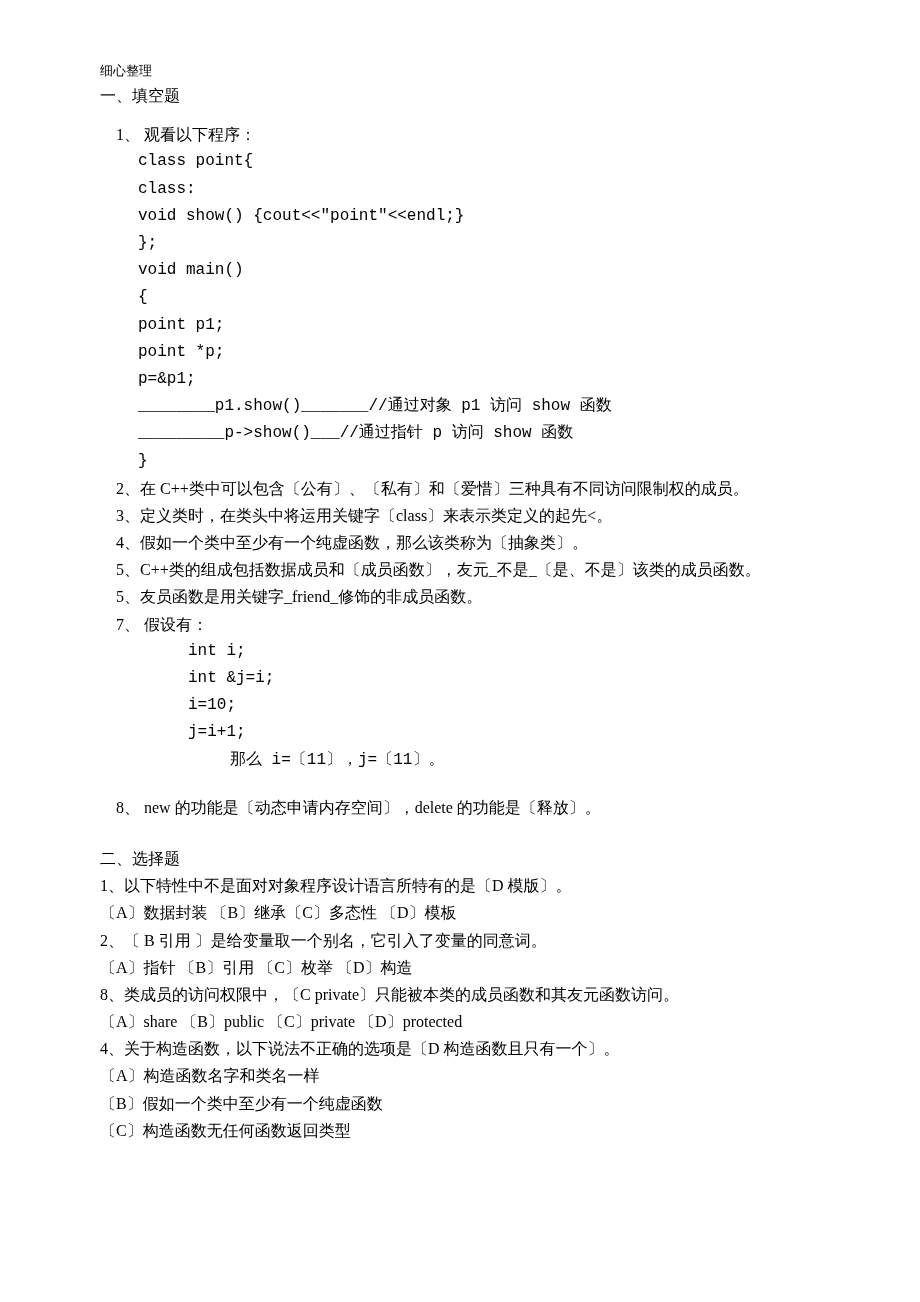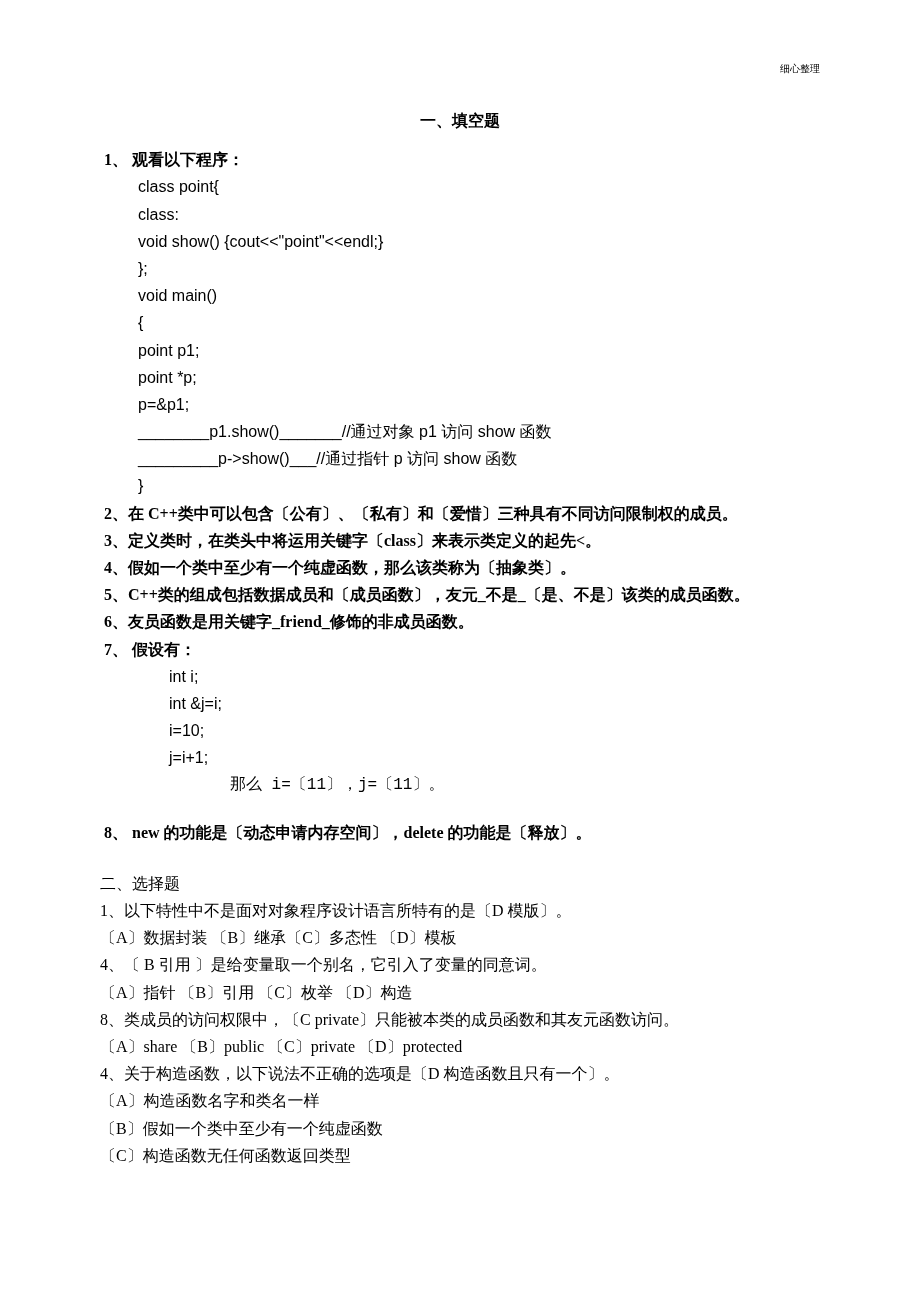--- a/index.html
+++ b/index.html
@@ -7,35 +7,34 @@
       width: 920px;
       min-height: 1302px;
       background: #fff;
       font-family: "SimSun", "宋体", serif;
       font-size: 16px;
       line-height: 1.7;
       color: #000;
       padding: 60px 100px 60px 100px;
     }
     .page-header {
-      text-align: right;
-      font-size: 10px;
-      margin-bottom: 30px;
+      text-align: left;
+      font-size: 13px;
     }
     .section-title {
-      text-align: center;
-      font-weight: bold;
+      text-align: left;
+      font-weight: normal;
       margin-bottom: 12px;
     }
-    .numbered-item { margin-left: 4px; font-weight: bold; }
+    .numbered-item { margin-left: 16px; }
     .indent-1 { margin-left: 38px; }
-    .code-block-indent { margin-left: 69px; }
+    .code-block-indent { margin-left: 88px; }
     .code-result-indent { margin-left: 130px; font-family: Liberation Mono, monospace; }
     .sect2-heading { margin-top: 24px; font-family: Liberation Serif, serif; }
-    .mono { font-family: Liberation Sans, sans-serif; }
+    .mono { font-family: Liberation Mono, monospace; }
   </style>
 </head>
 <body>
 
 <div class="page-header">细心整理</div>
 
 <div class="section-title">一、填空题</div>
 
 <div class="numbered-item">
   <span>1、</span>
@@ -51,40 +50,40 @@
 <div class="indent-1 mono"> point *p;</div>
 <div class="indent-1 mono"> p=&amp;p1;</div>
 <div class="indent-1 mono"> ________p1.show()_______//通过对象 p1 访问 show 函数</div>
 <div class="indent-1 mono"> _________p-&gt;show()___//通过指针 p 访问 show 函数</div>
 <div class="indent-1 mono"> }</div>
 
 <div class="numbered-item">2、在 C++类中可以包含〔公有〕、〔私有〕和〔爱惜〕三种具有不同访问限制权的成员。</div>
 <div class="numbered-item">3、定义类时，在类头中将运用关键字〔class〕来表示类定义的起先&lt;。</div>
 <div class="numbered-item">4、假如一个类中至少有一个纯虚函数，那么该类称为〔抽象类〕。</div>
 <div class="numbered-item">5、C++类的组成包括数据成员和〔成员函数〕，友元_不是_〔是、不是〕该类的成员函数。</div>
-<div class="numbered-item">6、友员函数是用关键字_friend_修饰的非成员函数。</div>
+<div class="numbered-item">5、友员函数是用关键字_friend_修饰的非成员函数。</div>
 
 <div class="numbered-item">
   <span>7、</span>
   <span>假设有：</span>
 </div>
 <div class="code-block-indent mono">int i;</div>
 <div class="code-block-indent mono">int &amp;j=i;</div>
 <div class="code-block-indent mono">i=10;</div>
 <div class="code-block-indent mono">j=i+1;</div>
 <div class="code-result-indent">那么 i=〔11〕，j=〔11〕。</div>
 
 <div class="numbered-item" style="margin-top:20px">8、 new 的功能是〔动态申请内存空间〕，delete 的功能是〔释放〕。</div>
 
 <div class="sect2-heading">二、选择题</div>
 
 <div>1、以下特性中不是面对对象程序设计语言所特有的是〔D 模版〕。</div>
 <div>〔A〕数据封装    〔B〕继承〔C〕多态性     〔D〕模板</div>
 
-<div>4、〔   B 引用   〕是给变量取一个别名，它引入了变量的同意词。</div>
+<div>2、〔   B 引用   〕是给变量取一个别名，它引入了变量的同意词。</div>
 <div>〔A〕指针    〔B〕引用    〔C〕枚举    〔D〕构造</div>
 
 <div>8、类成员的访问权限中，〔C private〕只能被本类的成员函数和其友元函数访问。</div>
 <div>〔A〕share   〔B〕public  〔C〕private     〔D〕protected</div>
 
 <div>4、关于构造函数，以下说法不正确的选项是〔D 构造函数且只有一个〕。</div>
 <div>〔A〕构造函数名字和类名一样</div>
 <div>〔B〕假如一个类中至少有一个纯虚函数</div>
 <div>〔C〕构造函数无任何函数返回类型</div>
 

